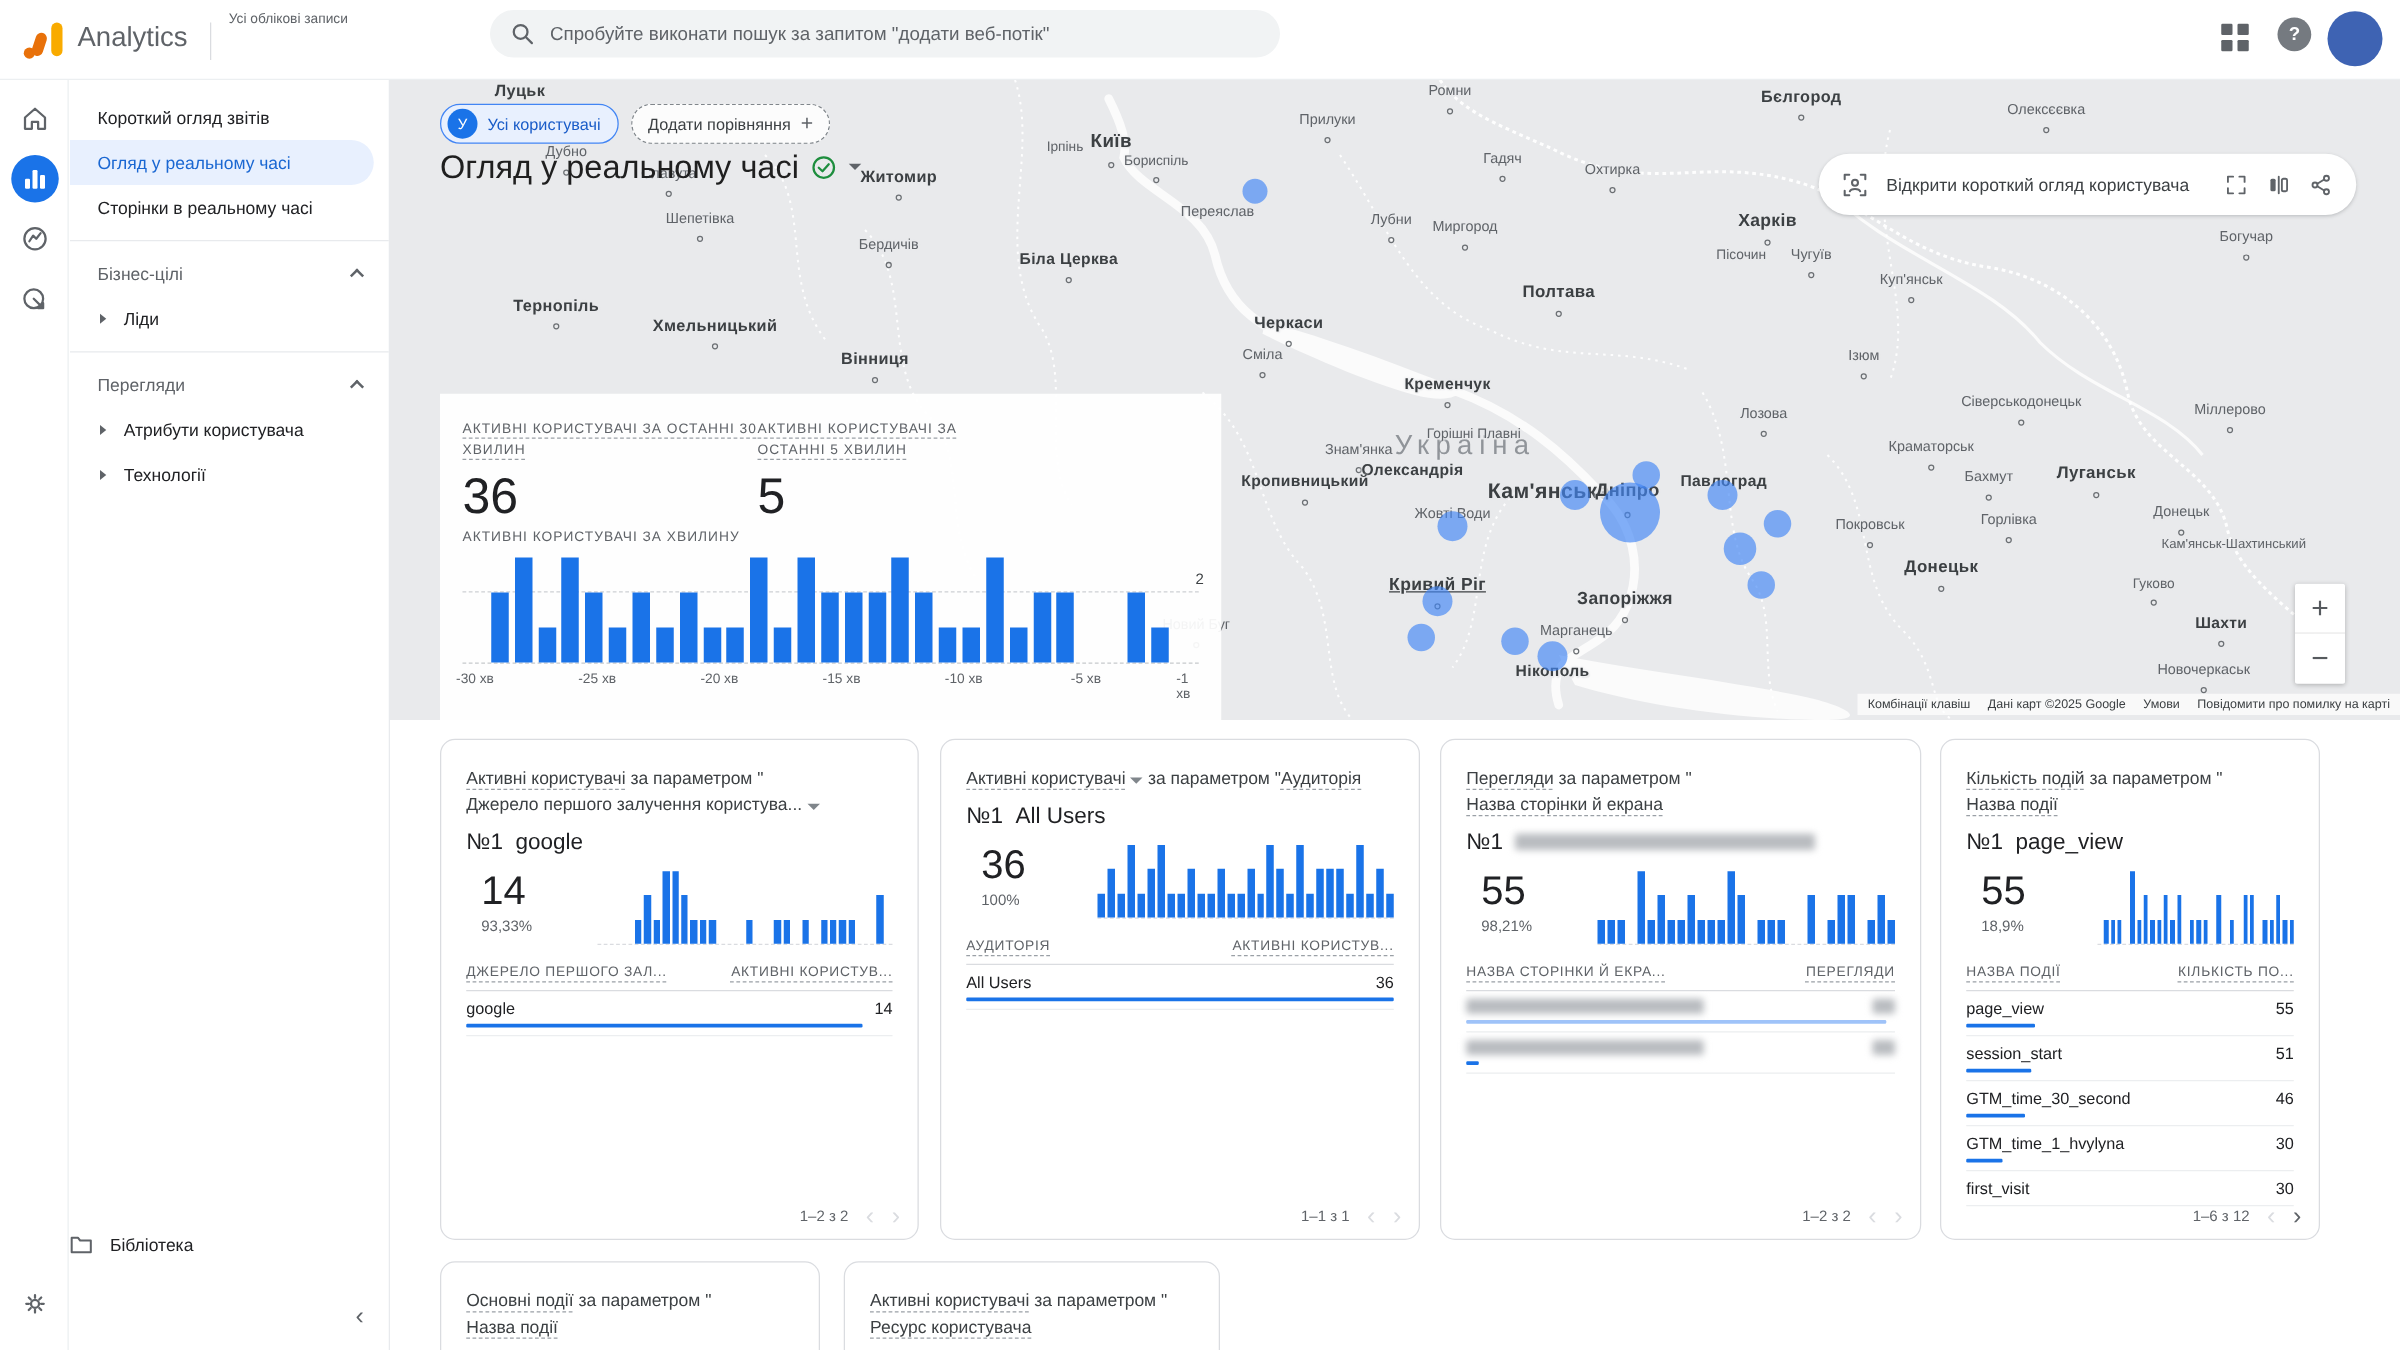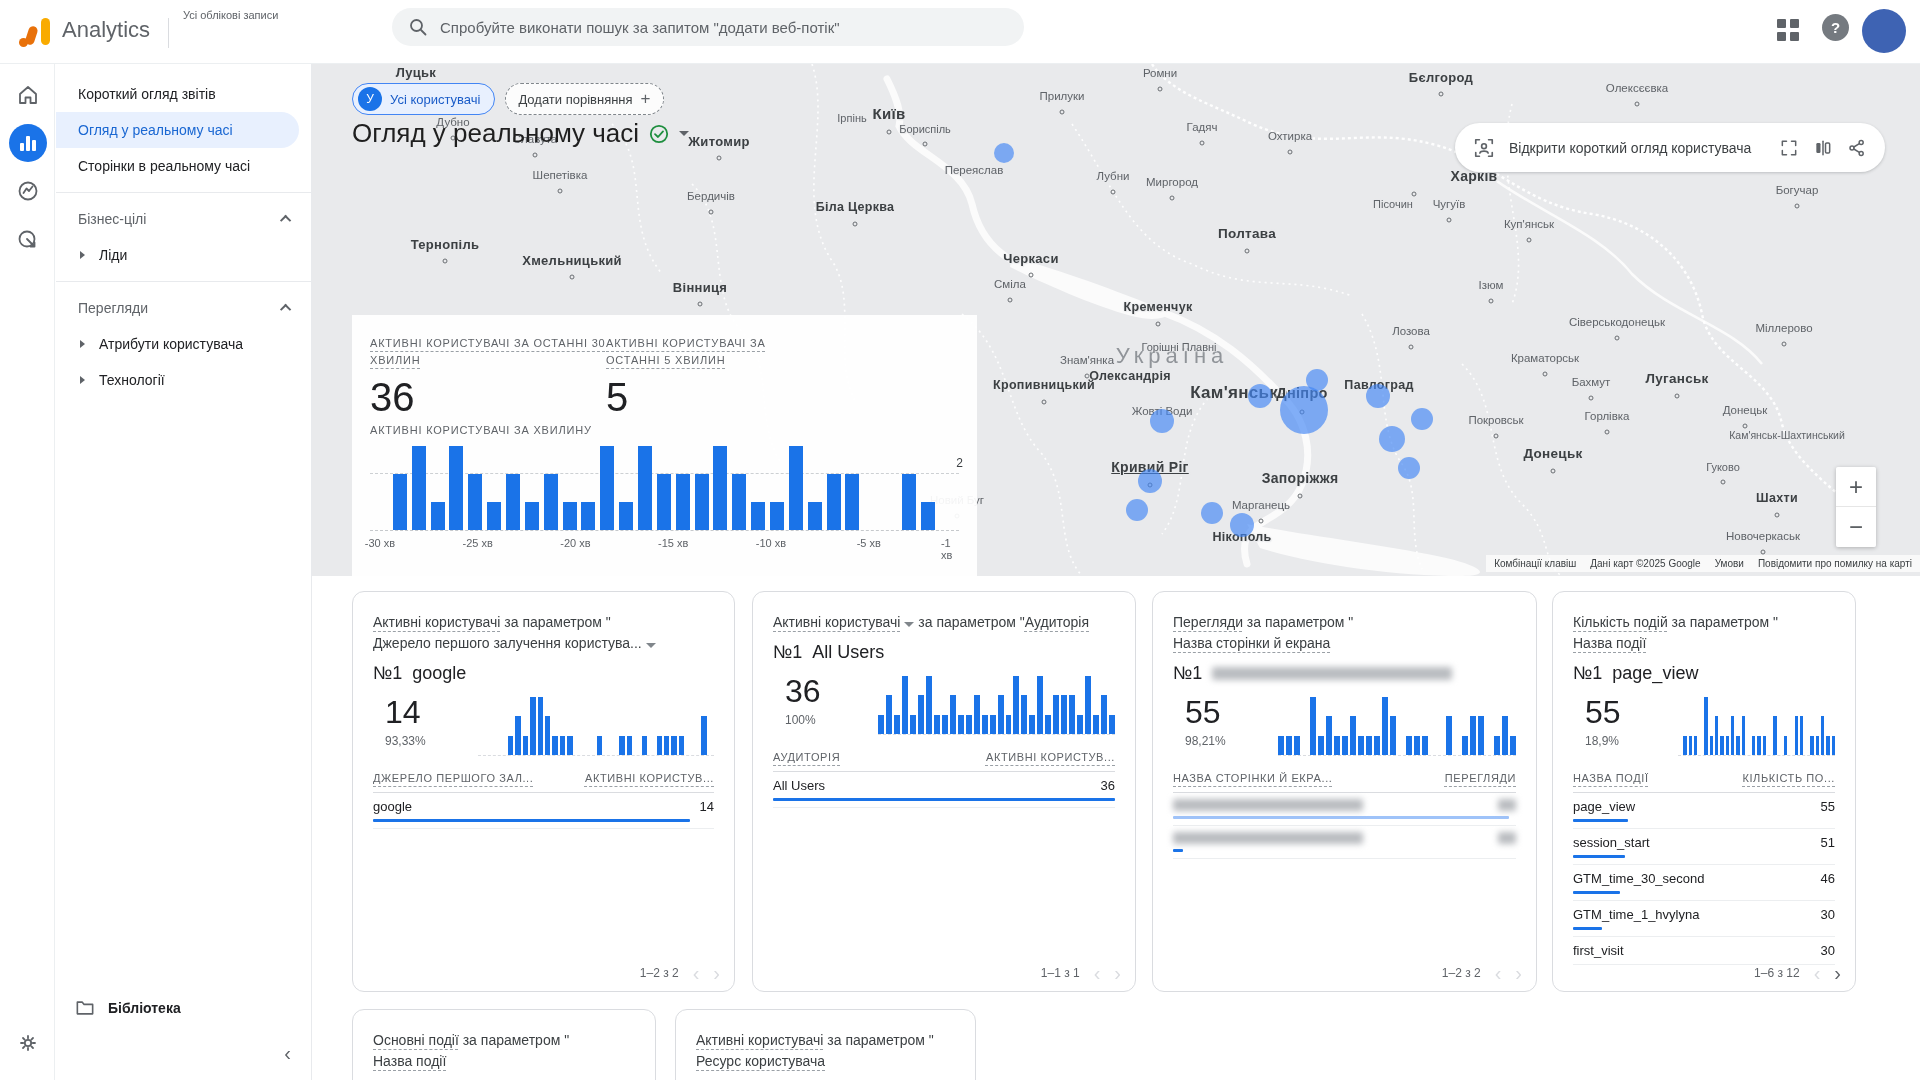--- a/index.html
+++ b/index.html
@@ -40,22 +40,22 @@
   .sb-item { position:relative; height:36px; display:flex; align-items:center; padding-left:22px;
     font-size:14px; color:#202124; cursor:pointer; }
   .sb-item.active { background:#e8f0fe; color:#1a67d2; border-radius:0 18px 18px 0; margin-right:12px; }
   .sb-item .tri { width:0; height:0; border-left:5px solid #5f6368; border-top:4px solid transparent;
     border-bottom:4px solid transparent; margin-right:14px; margin-left:2px; }
   .sb-divider { height:1px; background:#e8eaed; margin:8px 0; }
   .sb-section { height:36px; display:flex; align-items:center; justify-content:space-between;
     padding:0 20px 0 22px; font-size:14px; color:#5f6368; }
   .chev-up { width:8px; height:8px; border-left:2px solid #5f6368; border-top:2px solid #5f6368;
     transform:rotate(45deg) translateY(2px); }
-  .library { position:absolute; left:0; top:912px; width:100%; height:40px; display:flex; align-items:flex-end;
-    padding-left:20px; gap:14px; font-size:14px; color:#202124;font-weight:bold; }
+  .library { position:absolute; left:0; top:912px; width:100%; height:40px; display:flex; align-items:center;
+    gap:14px; font-size:14px; color:#202124; }
   .collapse-arrow { position:absolute; right:20px; top:978px; font-size:20px; color:#5f6368; }
 
   
   #map { position:absolute; left:312px; top:64px; width:1608px; height:512px; background:#e9eaec; overflow:hidden; }
   .city { position:absolute; transform:translate(-50%,-50%); color:#5f6368; white-space:nowrap;
     text-shadow:0 0 2px #e9eaec,0 0 3px #e9eaec,1px 1px 1px #e9eaec; z-index:3; }
   .city.b { color:#3c4043; font-weight:bold; letter-spacing:.3px; }
   .city-dot { position:absolute; width:5px; height:5px; border:1.4px solid #6b6f73; border-radius:50%;
     transform:translate(-50%,-50%); z-index:3; }
   .country-label { position:absolute; transform:translate(-50%,-50%); font-size:22px; color:#909499;
@@ -298,21 +298,21 @@
       <div class="city" style="left: 890px; top: 63px; font-size: 11.5px;">Гадяч</div>
       <div class="city-dot" style="left: 890px; top: 78.5px;"></div>
       <div class="city" style="left: 978px; top: 72px; font-size: 11.5px;">Охтирка</div>
       <div class="city-dot" style="left: 978px; top: 87.5px;"></div>
       <div class="city" style="left: 801px; top: 112px; font-size: 11.5px;">Лубни</div>
       <div class="city-dot" style="left: 801px; top: 127.5px;"></div>
       <div class="city" style="left: 860px; top: 118px; font-size: 11.5px;">Миргород</div>
       <div class="city-dot" style="left: 860px; top: 133.5px;"></div>
       <div class="city b" style="left: 935px; top: 169px; font-size: 13.5px;">Полтава</div>
       <div class="city-dot" style="left: 935px; top: 186.5px;"></div>
-      <div class="city b" style="left: 1162px; top: 112px; font-size: 14px;">Харків</div>
+      <div class="city b" style="left: 1102px; top: 112px; font-size: 14px;">Харків</div>
       <div class="city-dot" style="left: 1102px; top: 130px;"></div>
       <div class="city" style="left: 1081px; top: 140px; font-size: 11px;">Пісочин</div>
       <div class="city" style="left: 1137px; top: 140px; font-size: 11.5px;">Чугуїв</div>
       <div class="city-dot" style="left: 1137px; top: 155.5px;"></div>
       <div class="city" style="left: 1217px; top: 160px; font-size: 11.5px;">Куп'янськ</div>
       <div class="city-dot" style="left: 1217px; top: 175.5px;"></div>
       <div class="city b" style="left: 1129px; top: 13px; font-size: 13px;">Бєлгород</div>
       <div class="city-dot" style="left: 1129px; top: 30px;"></div>
       <div class="city" style="left: 1325px; top: 24px; font-size: 11.5px;">Олексєєвка</div>
       <div class="city-dot" style="left: 1325px; top: 39.5px;"></div>

